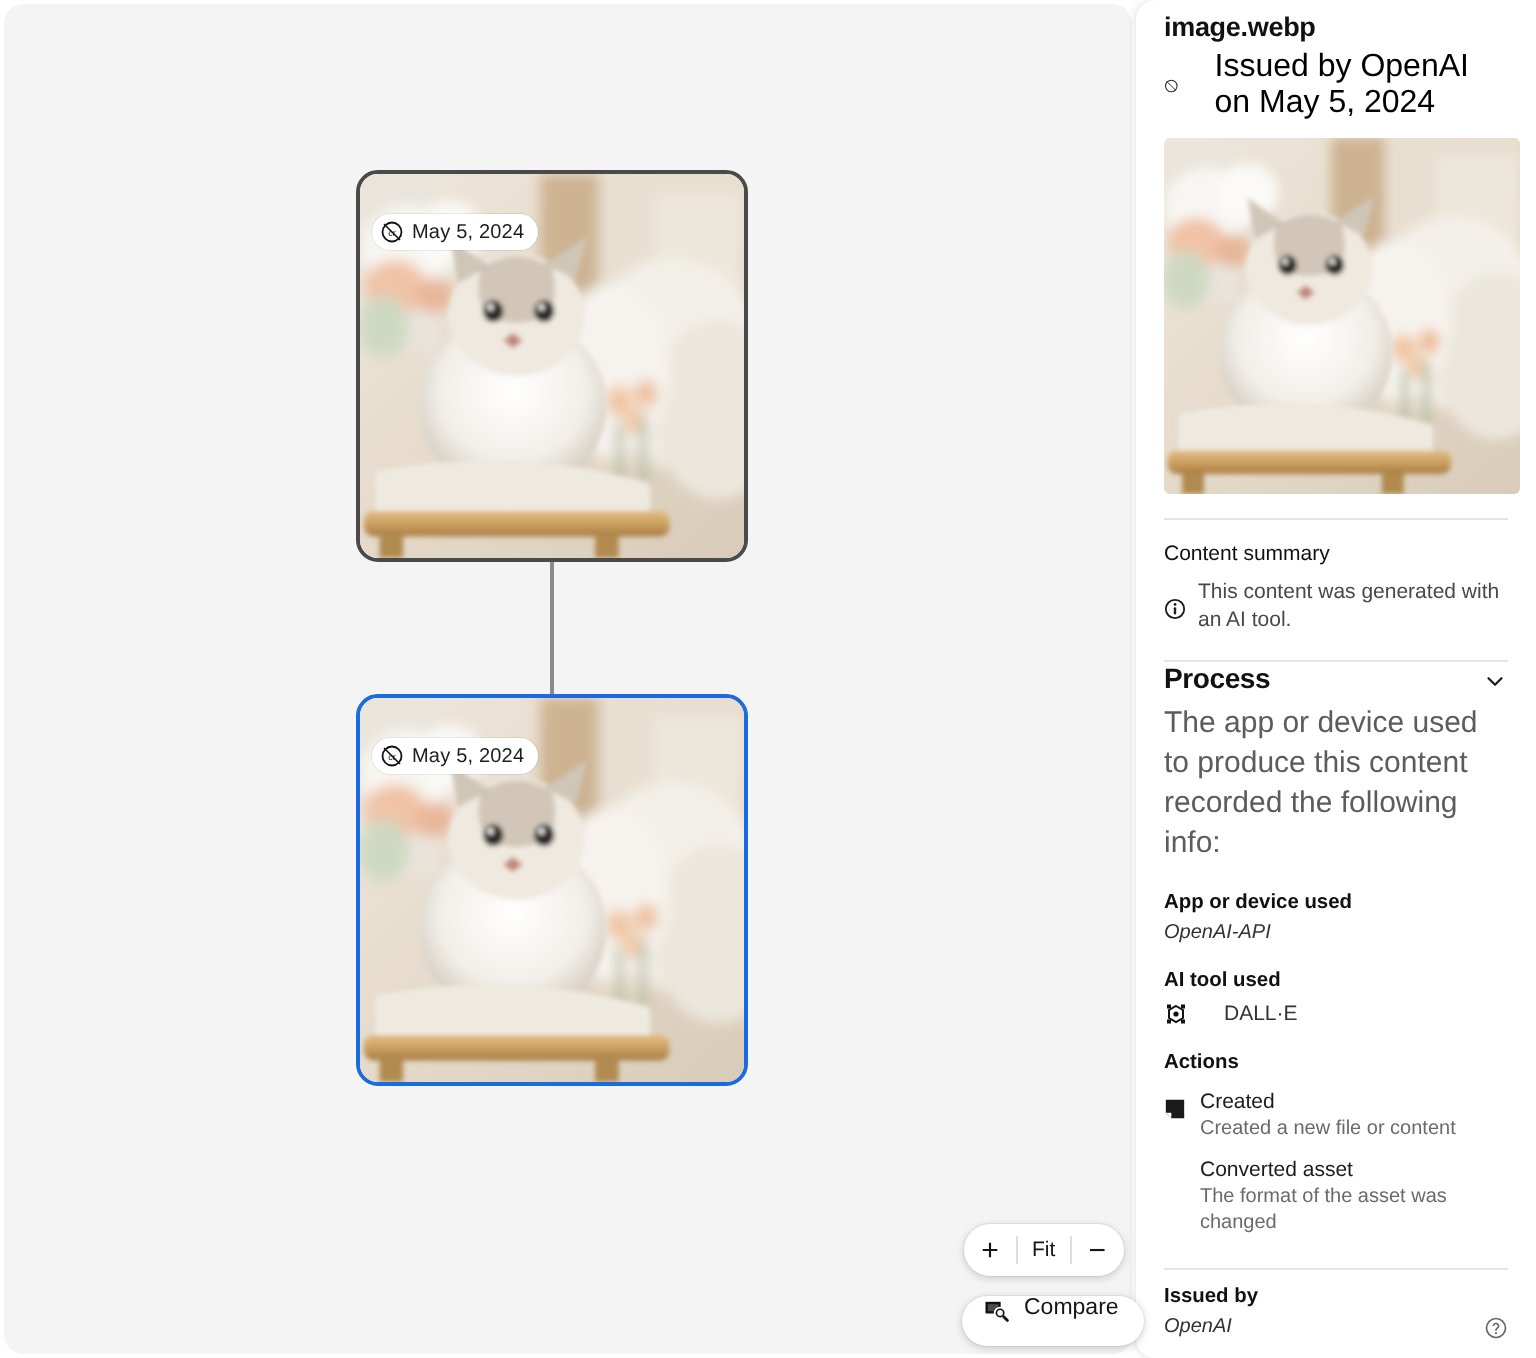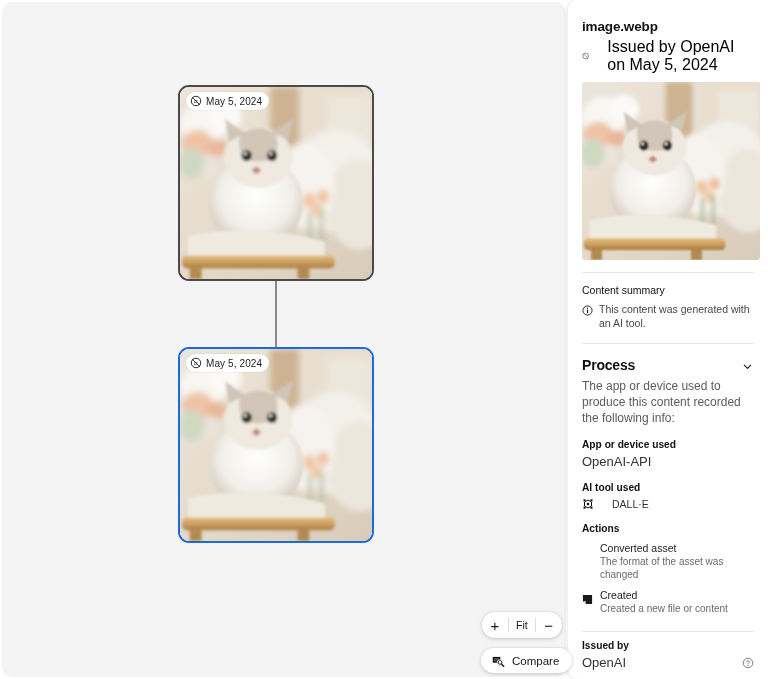--- a/index.html
+++ b/index.html
@@ -51,21 +51,21 @@
   }
 
   .thumb-img {
     position: absolute;
     inset: 0;
     width: 100%; height: 100%;
   }
 
   .cr-chip {
     position: absolute;
-    left: 6px; top: 5px;
+    left: 6px; top: 20px;
     display: flex;
     align-items: center;
     gap: 4px;
     height: 18px;
     padding: 0 7px 0 4px;
     background: #ffffff;
     border-radius: 9px;
     font-size: 10px;
     color: #1d1d1d;
     letter-spacing: .1px;
@@ -98,21 +98,21 @@
     height: 26px;
     display: flex; align-items: center; justify-content: center;
     font-size: 10.5px; font-weight: 400; color: #161616;
     cursor: pointer;
   }
   .zoom-sep { width: 1px; height: 14px; background: #dcdcdc; }
 
   .compare-btn {
     position: absolute;
     left: 481px; top: 648px;
-    display: flex; align-items: center; gap: 7px;
+    display: flex; gap: 7px;
     height: 25px;
     padding: 0 13px 0 10px;
     background: #ffffff;
     border-radius: 13px;
     box-shadow: 0 1px 4px rgba(0,0,0,.18), 0 0 0 .5px rgba(0,0,0,.05);
     font-size: 11.5px;
     color: #161616;
     cursor: pointer;
     z-index: 20;
   }
@@ -128,21 +128,21 @@
     padding: 0;
     overflow: hidden;
   }
   .sb-inner { padding: 0 14px; }
 
   .file-title {
     font-size: 13.5px;
     font-weight: 700;
     color: #111111;
     letter-spacing: -.15px;
-    padding-top: 19px;
+    padding-top: 6px;
   }
   .issued-row {
     display: flex; align-items: center; gap: 18px;
     margin-top: 4px;
   }
 
   .preview-img {
     margin-top: 8px;
     width: 178px; height: 178px;
     border-radius: 3px;
@@ -158,58 +158,59 @@
 
   .sec-label {
     font-size: 10.5px;
     font-weight: 400;
     color: #111111;
     margin-top: 11px;
   }
   .summary-row {
     display: flex; gap: 6px;
     margin-top: 7px;
+    align-items: center;
   }
   .summary-text {
     font-size: 10.5px;
     color: #484848;
     line-height: 1.32;
   }
 
   .sec-head {
     display: flex;
     align-items: center;
     justify-content: space-between;
-    margin-top: 13px;
     cursor: pointer;
   }
   .sec-title {
     font-size: 14px;
     font-weight: 700;
     color: #111111;
     letter-spacing: -.2px;
     line-height: 1.2;
   }
   .sec-desc {
-    font-size: 12px;
+    font-size: 15px;
     color: #5c5c5c;
     line-height: 1.35;
     margin-top: 4px;
   }
 
   .field-label {
     font-size: 10.2px;
     font-weight: 700;
     color: #111111;
     margin-top: 13px;
   }
   .field-value {
-    font-size: 13px;
+    font-size: 10px;
     color: #333333;
     margin-top: 4px;
+    font-style: italic;
   }
   .field-value-icon {
     display: flex; align-items: center; gap: 18px;
     font-size: 10.5px;
     color: #333333;
     margin-top: 5px;
   }
 
   .action-item {
     display: flex;
@@ -485,40 +486,40 @@
           <rect x="17" y="2.5" width="4" height="4" fill="#111"></rect>
           <rect x="3" y="17.5" width="4" height="4" fill="#111"></rect>
           <rect x="17" y="17.5" width="4" height="4" fill="#111"></rect>
         </svg>
         <span>DALL·E</span>
       </div>
 
       <div class="field-label">Actions</div>
 
       <div class="action-item">
-        <div class="action-ico"></div>
-        <div>
-          <div class="action-title">Converted asset</div>
-          <div class="action-desc">The format of the asset was changed</div>
-        </div>
-      </div>
-
-      <div class="action-item">
         <div class="action-ico">
           <svg width="11" height="11" viewBox="0 0 24 24">
             <path d="M2 2 H22 V22 H8 L2 16 Z" fill="#1a1a1a"></path>
             <path d="M2 16 H8 V22 Z" fill="#ffffff"></path>
           </svg>
         </div>
         <div>
           <div class="action-title">Created</div>
           <div class="action-desc">Created a new file or content</div>
         </div>
       </div>
 
+      <div class="action-item">
+        <div class="action-ico"></div>
+        <div>
+          <div class="action-title">Converted asset</div>
+          <div class="action-desc">The format of the asset was changed</div>
+        </div>
+      </div>
+
       <div class="divider" style="margin-top:16px"></div>
 
 
       <div class="field-label" style="margin-top:8px">Issued by</div>
       <div class="issued-by-row">
         <div class="field-value" style="margin-top:0">OpenAI</div>
         <svg width="12" height="12" viewBox="0 0 24 24">
           <circle cx="12" cy="12" r="9.5" fill="none" stroke="#6a6a6a" stroke-width="1.7"></circle>
           <path d="M9.4 9.2a2.7 2.7 0 015.2 1c0 1.8-2.6 2.1-2.6 3.9" fill="none" stroke="#6a6a6a" stroke-width="1.7" stroke-linecap="round"></path>
           <circle cx="12" cy="17.2" r="1.1" fill="#6a6a6a"></circle>

